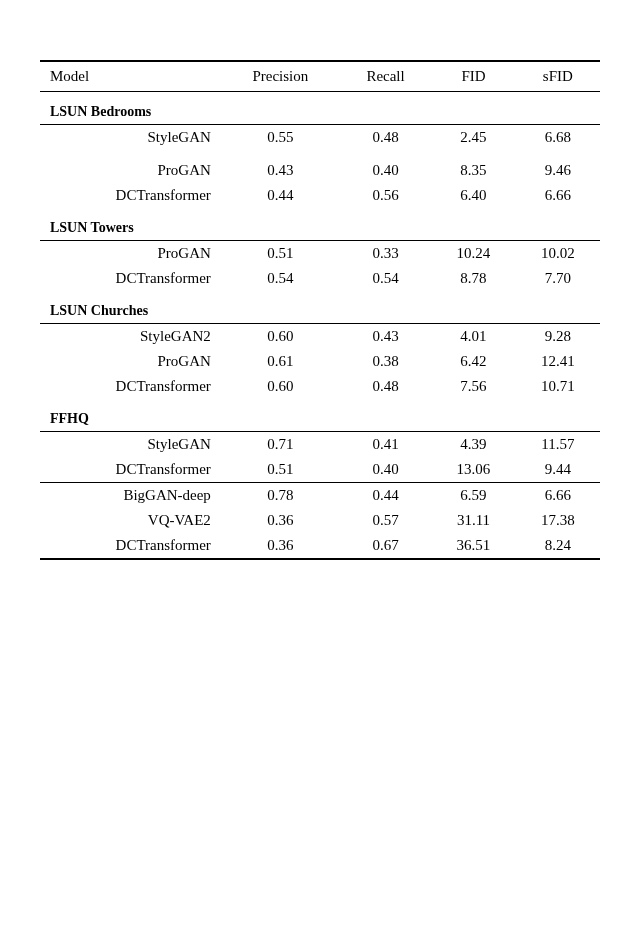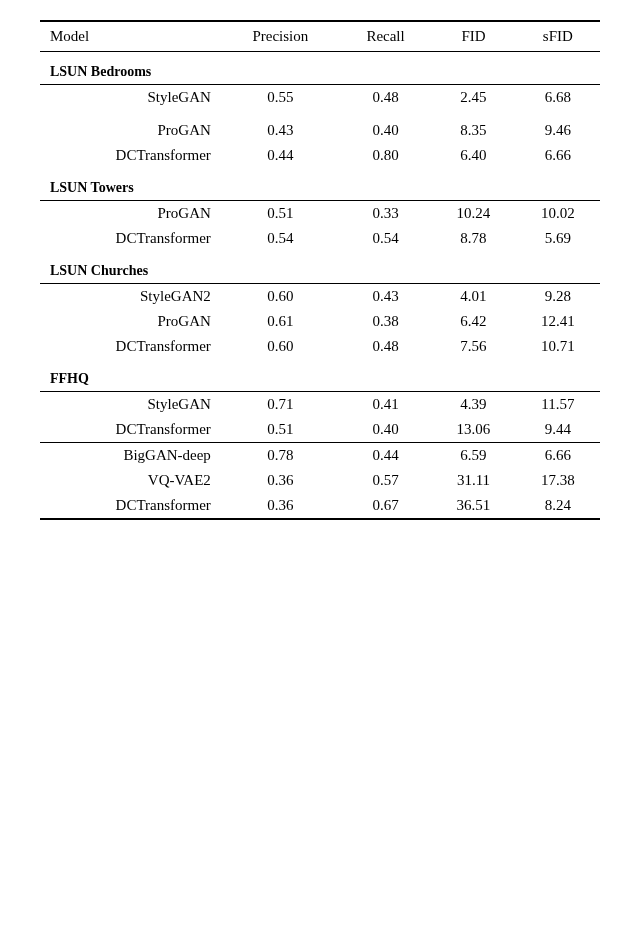--- a/index.html
+++ b/index.html
@@ -10,20 +10,21 @@
       color: #000;
       width: 640px;
       min-height: 935px;
       display: flex;
       align-items: flex-start;
       justify-content: center;
       padding: 20px 40px;
     }
     .table-container {
       width: 100%;
+      margin-top: 40px;
     }
     table {
       width: 100%;
       border-collapse: collapse;
     }
     thead tr {
       border-top: 2px solid #000;
       border-bottom: 1px solid #000;
     }
     th {
@@ -92,21 +93,21 @@
         <tr>
           <td class="col-model">ProGAN</td>
           <td>0.43</td>
           <td>0.40</td>
           <td>8.35</td>
           <td>9.46</td>
         </tr>
         <tr>
           <td class="col-model">DCTransformer</td>
           <td>0.44</td>
-          <td><span class="bold">0.80</span></td>
+          <td><span class="bold">0.56</span></td>
           <td>6.40</td>
           <td><span class="bold">6.66</span></td>
         </tr>
         <tr class="section-header">
           <td colspan="5">LSUN Towers</td>
         </tr>
         <tr class="section-divider">
           <td colspan="5"></td>
         </tr>
         <tr>
@@ -114,21 +115,21 @@
           <td>0.51</td>
           <td>0.33</td>
           <td>10.24</td>
           <td>10.02</td>
         </tr>
         <tr>
           <td class="col-model">DCTransformer</td>
           <td><span class="bold">0.54</span></td>
           <td><span class="bold">0.54</span></td>
           <td><span class="bold">8.78</span></td>
-          <td><span class="bold">5.69</span></td>
+          <td><span class="bold">7.70</span></td>
         </tr>
         <tr class="section-header">
           <td colspan="5">LSUN Churches</td>
         </tr>
         <tr class="section-divider">
           <td colspan="5"></td>
         </tr>
         <tr>
           <td class="col-model">StyleGAN2</td>
           <td><span class="bold">0.60</span></td>

